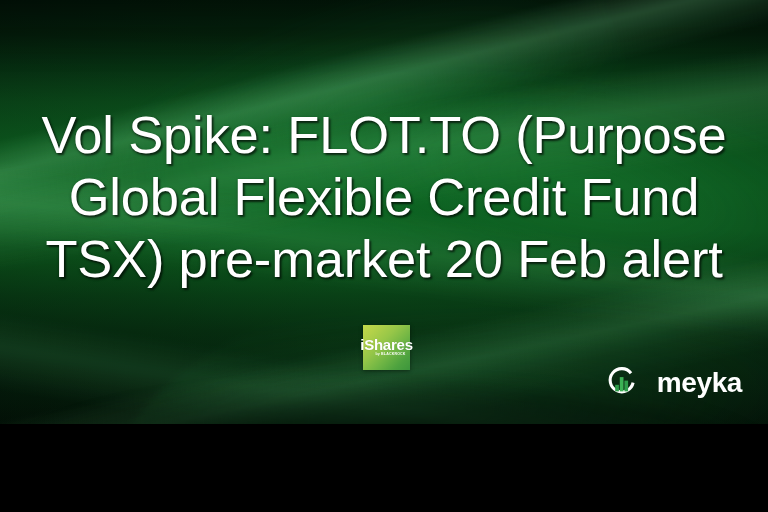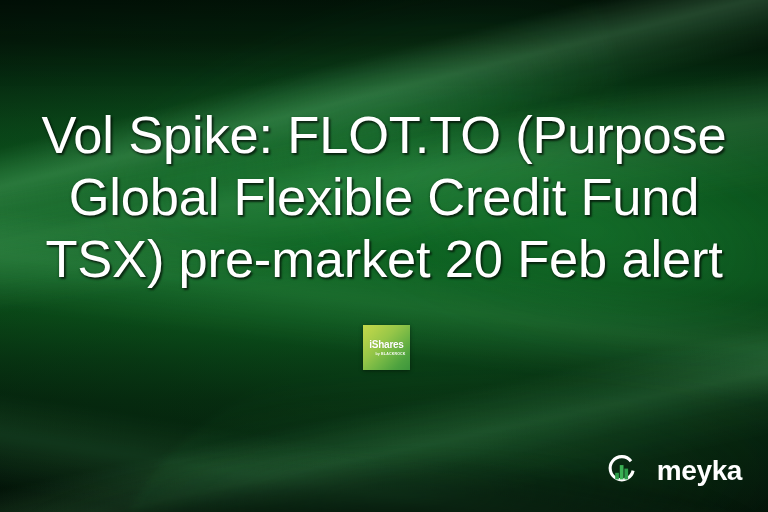--- a/index.html
+++ b/index.html
@@ -7,21 +7,21 @@
     padding: 0;
     background: #000;
   }
   body {
     font-family: "Liberation Sans", sans-serif;
   }
 
   .card {
     position: relative;
     width: 768px;
-    height: 512px;
+    height: 424px;
     overflow: hidden;
     background: #04170a;
   }
 
   
   .bg-base {
     position: absolute;
     inset: 0;
     background:
       linear-gradient(to bottom,
@@ -204,21 +204,21 @@
       #4da23f 82%,
       #3c963c 100%);
     box-shadow: 0 1px 4px rgba(0,0,0,0.45);
     display: flex;
     flex-direction: column;
     align-items: center;
     justify-content: center;
   }
   .ishares-name {
     color: #ffffff;
-    font-size: 10px;
+    font-size: 15px;
     font-weight: 700;
     letter-spacing: -0.25px;
     line-height: 11px;
     text-shadow: 0 0 1px rgba(0,0,0,0.18);
   }
   .ishares-sub {
     color: #ffffff;
     font-size: 3.6px;
     font-weight: 700;
     letter-spacing: 0.15px;

